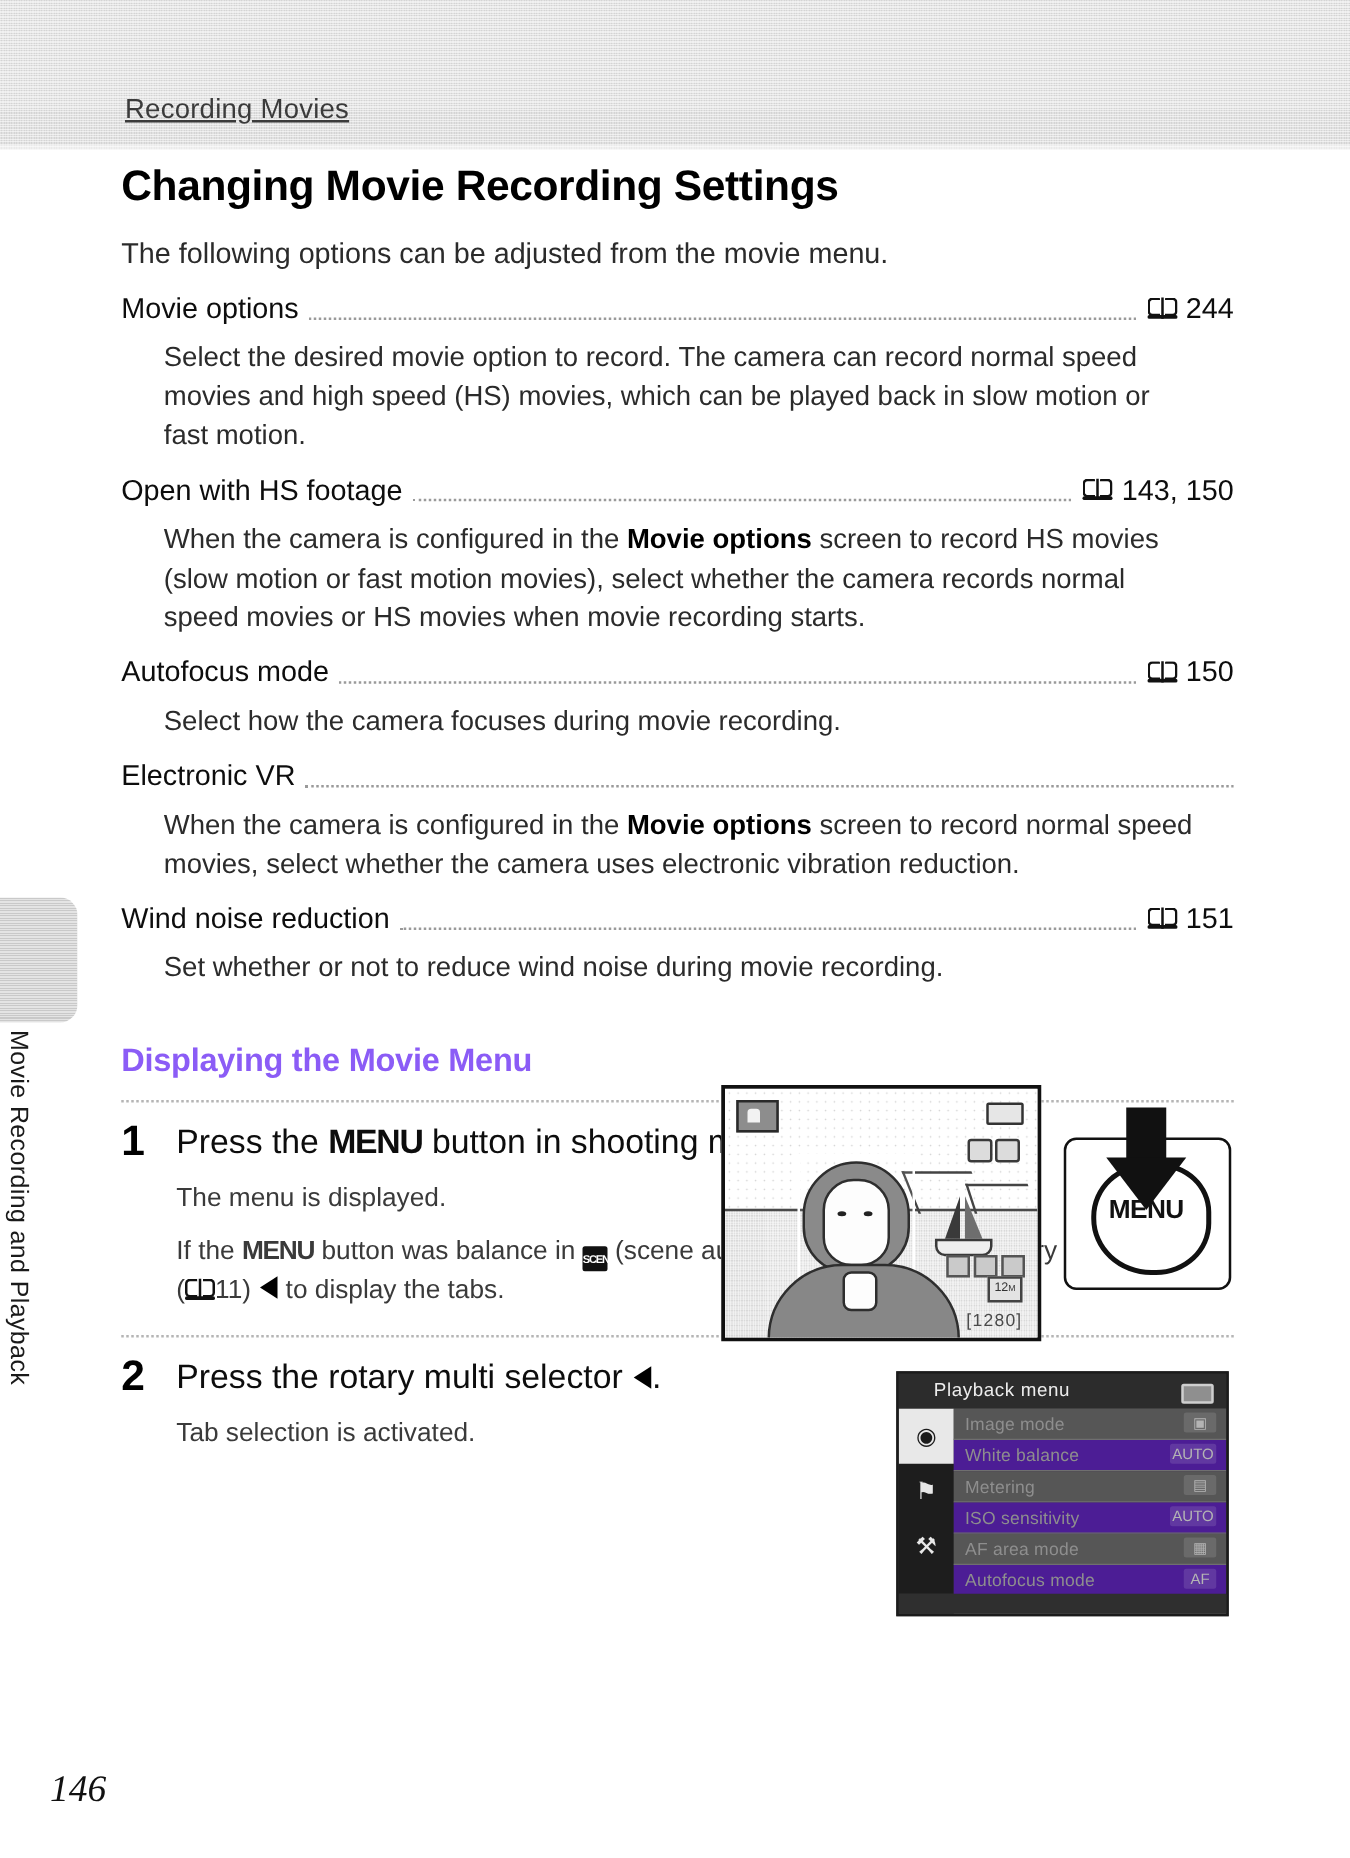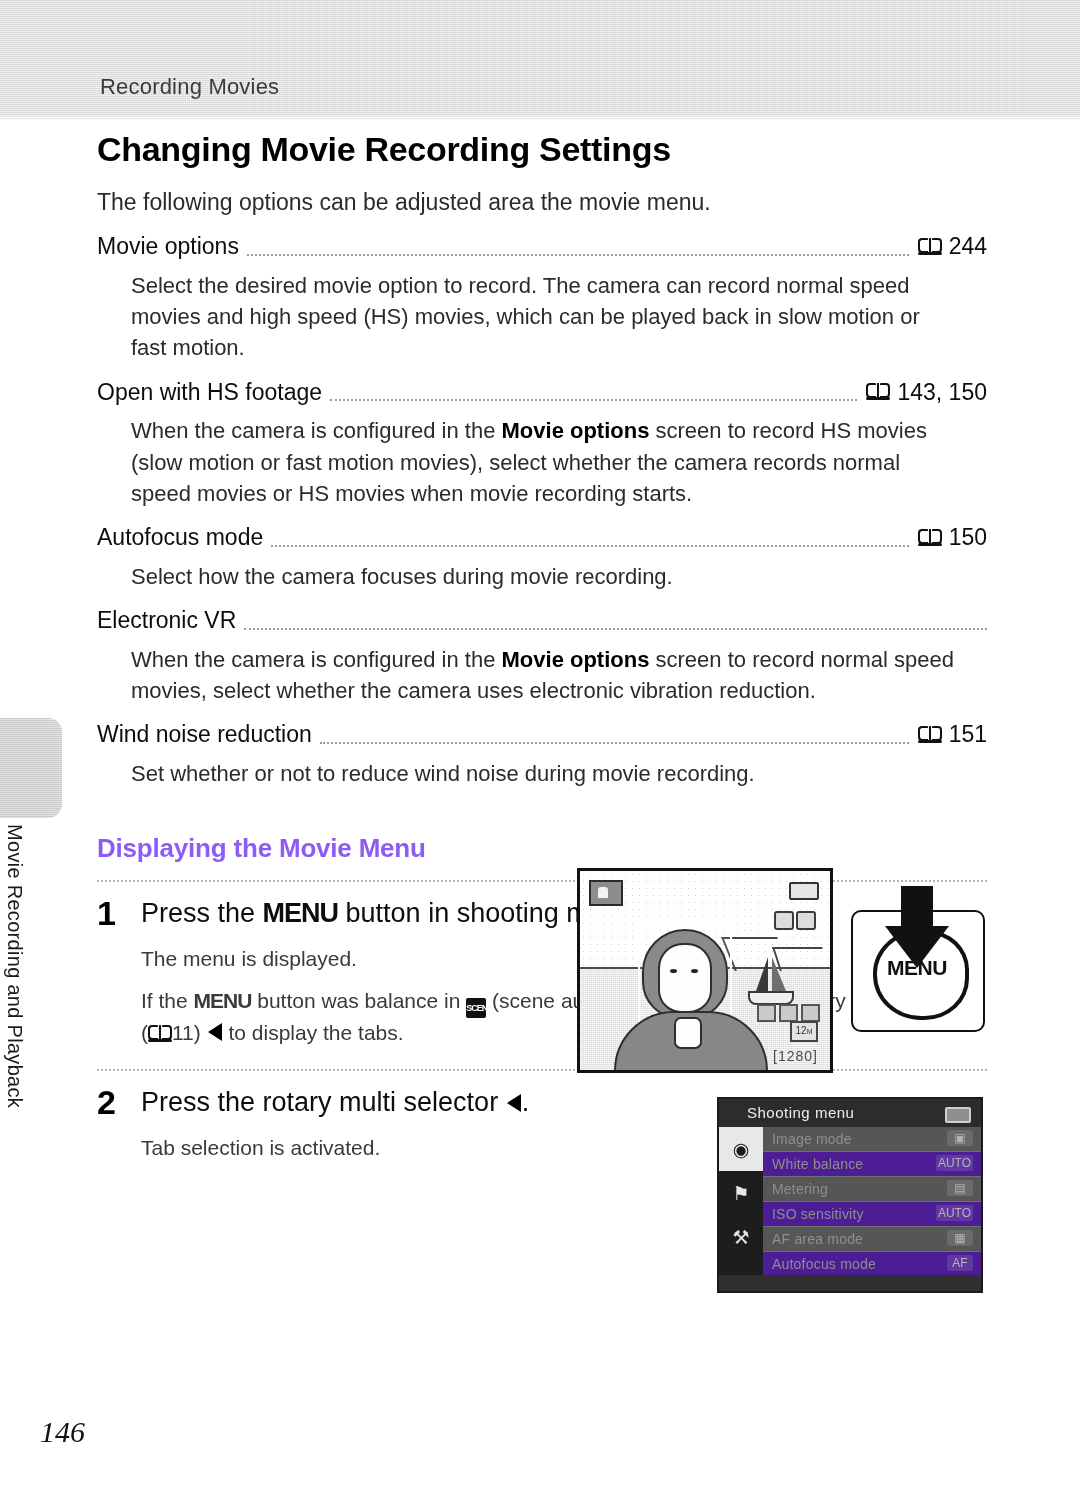--- a/index.html
+++ b/index.html
@@ -36,20 +36,21 @@
     background: rgba(255,255,255,0.5);
   }
   .running-head {
     position: absolute;
     left: 100px;
     top: 74px;
     font-size: 22px;
     color: #3b3b3b;
     letter-spacing: 0.2px;
     white-space: nowrap;
+    text-decoration: underline;
   }
 
   
   .thumb-tab {
     position: absolute;
     left: 0;
     top: 718px;
     width: 62px;
     height: 100px;
     background: #c9c9c9;
@@ -604,21 +605,21 @@
 <div class="header-band">
   <div class="running-head">Recording Movies</div>
 </div>
 
 <div class="thumb-tab"></div>
 <div class="side-tab-label">Movie Recording and Playback</div>
 
 <div class="content">
 
   <h1 class="page-title">Changing Movie Recording Settings</h1>
-  <p class="intro">The following options can be adjusted area the movie menu.</p>
+  <p class="intro">The following options can be adjusted from the movie menu.</p>
 
   <div class="option-block">
     <div class="option-head">
       <span class="option-name">Movie options</span>
       <span class="leader"></span>
       <span class="page-ref">
         <span class="book-icon">
             <span class="book-spine"></span>
             <span class="book-base"></span>
           </span>
@@ -759,21 +760,21 @@
     <div class="menu-knob"></div>
     <div class="menu-knob-label">MENU</div>
     <div class="menu-arrow-shaft"></div>
     <div class="menu-arrow-head"></div>
   </div>
 
 </div>
 
 <div class="step2-fig">
   <div class="sm-titlebar">
-    <div class="sm-title">Shooting menu</div>
+    <div class="sm-title">Playback menu</div>
     <div class="sm-titlebar-icon"></div>
   </div>
 
   <div class="sm-tabs">
     <div class="sm-tab active">
       <span class="sm-tab-glyph">◉</span>
     </div>
     <div class="sm-tab">
       <span class="sm-tab-glyph">⚑</span>
     </div>

